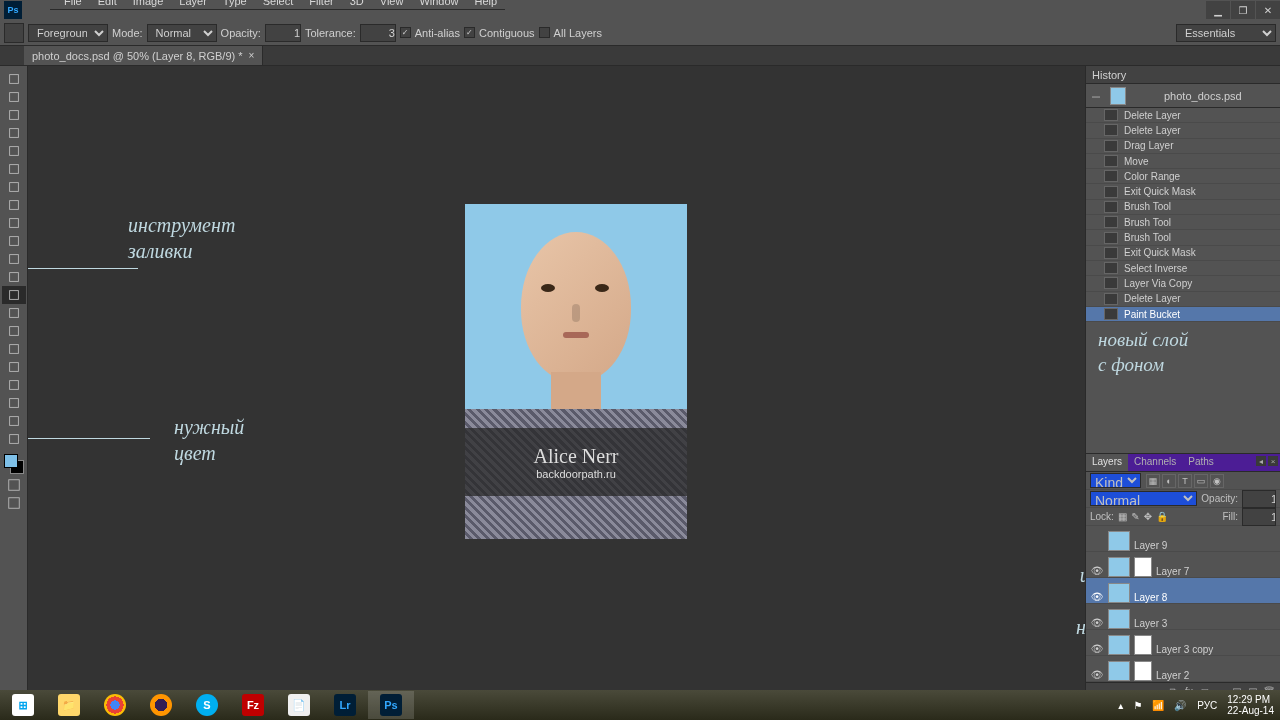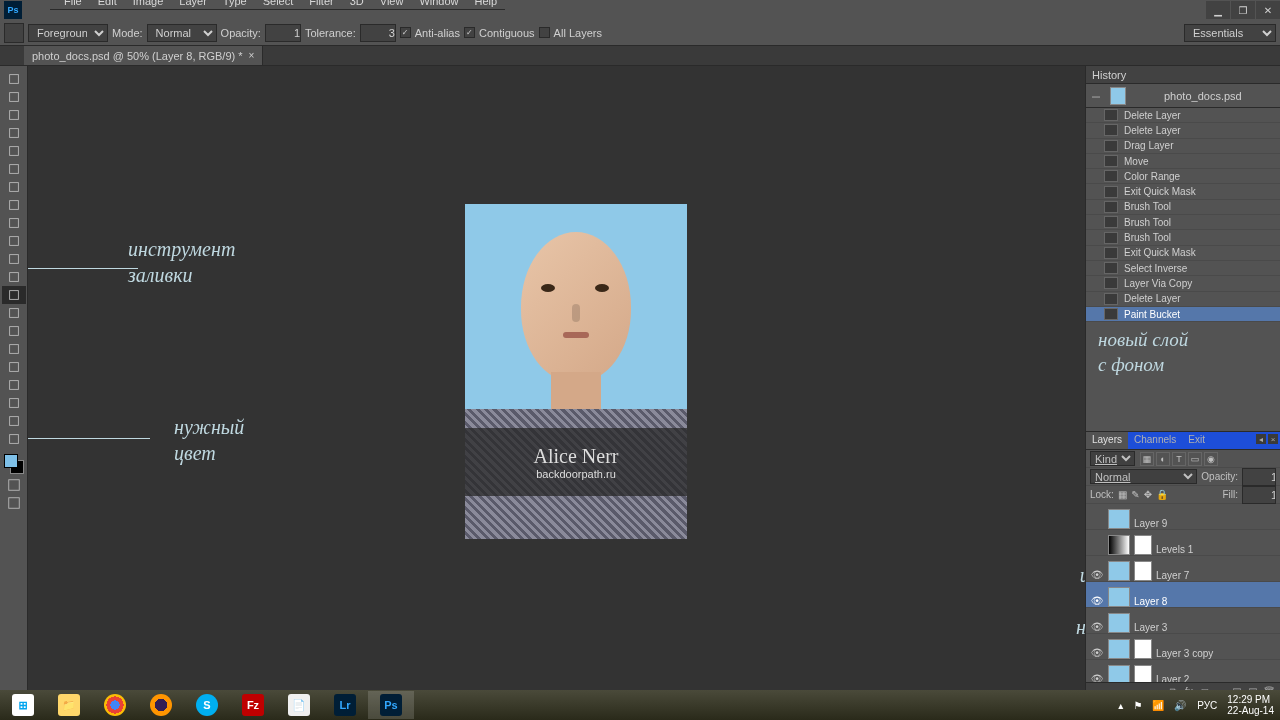--- a/index.html
+++ b/index.html
@@ -46,27 +46,27 @@
 .panel-title { height:18px; background:#424242; color:#d0d0d0; font-size:11px; display:flex; align-items:center; padding:0 6px; border-bottom:1px solid #2a2a2a; }
 .hist-head { display:flex; align-items:center; height:24px; padding:0 6px; gap:6px; background:#535353; border-bottom:1px solid #2a2a2a; }
 .hist-thumb { width:16px; height:18px; background:#8fc9e8; border:1px solid #888; }
 .hist-name { color:#d0d0d0; font-size:11px;margin-left:32px; }
 .hist-list { background:#535353; }
 .hist-row { display:flex; align-items:center; height:15.3px; padding-left:18px; gap:6px; color:#d0d0d0; font-size:10px; border-bottom:1px solid #4a4a4a; }
 .hist-row.sel { background:#5577aa; color:#fff; }
 .hist-ico { width:14px; height:12px; background:#3a3a3a; border:1px solid #666; flex-shrink:0; }
 .spacer { flex:1; }
 .layers-panel { border-top:1px solid #2a2a2a; }
-.lp-tabs { display:flex; height:18px; background:#1d4ed8; border-bottom:1px solid #2a2a2a; position:relative; }
+.lp-tabs { display:flex; height:18px; background:#4c1d95; border-bottom:1px solid #2a2a2a; position:relative; }
 .lp-tab { color:#b0b0b0; font-size:10px; padding:2px 6px; cursor:pointer; }
 .lp-tab.act { color:#e0e0e0; background:#535353; }
 .lp-close { position:absolute; right:2px; top:2px; display:flex; gap:2px; }
 .lp-close span { width:10px; height:10px; background:#3a3a3a; color:#aaa; font-size:8px; display:flex; align-items:center; justify-content:center; cursor:pointer; }
 .lp-row { display:flex; align-items:center; height:18px; padding:0 4px; gap:4px; color:#c0c0c0; font-size:10px; border-bottom:1px solid #4a4a4a; }
-.lp-sel { background:#404040; border:1px solid #2a2a2a; color:#c0c0c0; font-size:11px; height:15px; flex:1;text-decoration:underline; }
+.lp-sel { background:#1d4ed8; border:1px solid #2a2a2a; color:#c0c0c0; font-size:14px; height:15px; flex:1; }
 .lp-ico-row span { width:14px; height:14px; display:inline-flex; align-items:center; justify-content:center; margin:0 1px; cursor:pointer; border:1px solid #666; font-size:9px; }
 .layer-list { max-height:178px; overflow-y:auto; position:relative; }
 .layer-row { display:flex; align-items:flex-end; height:26px; padding:0 4px; gap:4px; color:#d0d0d0; font-size:10px; border-bottom:1px solid #4a4a4a; }
 .layer-row.sel { background:#5577aa; color:#fff; }
 .vis { width:14px; height:14px; display:flex; align-items:center; justify-content:center; cursor:pointer; font-size:10px; }
 .lthumb { width:22px; height:20px; background:#8fc9e8; border:1px solid #888; flex-shrink:0; }
 .lthumb.mask { background:#fff; width:18px; }
 .lthumb.solid { background:#8fc9e8; }
 .lthumb.lev { background:linear-gradient(90deg,#000,#fff); }
 .lp-foot { display:flex; height:18px; background:#424242; border-top:1px solid #2a2a2a; align-items:center; justify-content:flex-end; gap:2px; padding:0 4px; }
@@ -111,21 +111,21 @@
   <span>Opacity:</span>
   <input class="opt-input" value="100%" style="">
   <span>Tolerance:</span>
   <input class="opt-input" value="32" style="">
   <span class="chk">✓</span>
     <span>Anti-alias</span>
   <span class="chk">✓</span>
     <span>Contiguous</span>
   <span class="chk"></span>
     <span>All Layers</span>
-  <div class="right-opt"><select class="opt-select" style="width:92px"><option>Essentials</option></select></div>
+  <div class="right-opt"><select class="opt-select" style="width:100px"><option>Essentials</option></select></div>
 </div>
 
 <div class="tab-strip">
   <div class="doc-tab">
     <span>photo_docs.psd @ 50% (Layer 8, RGB/9) *</span>
     <span class="x">×</span>
   </div>
 </div>
 
 <div class="main">
@@ -259,21 +259,21 @@
         <div class="nose"></div>
         <div class="mouth"></div>
       <div class="neck"></div>
         <div class="body"></div>
       <div class="wm-band">
         <div class="t1">Alice Nerr</div>
         <div class="t2">backdoorpath.ru</div>
       </div>
     </div>
     <div class="aline" style="left:0;top:202px;width:110px"></div>
-    <div class="annot" style="left:100px;top:170px;white-space:pre">инструмент
+    <div class="annot" style="left:100px;top:146px;white-space:pre">инструмент
 заливки</div>
     <div class="aline" style="left:0;top:372px;width:122px"></div>
     <div class="annot" style="left:146px;top:348px;white-space:pre">нужный
 цвет</div>
     <div class="annot" style="right:-170px;bottom:60px;white-space:pre;text-align:center;width:260px">иконка для
 создания
 нового слоя</div>
   </div>
   <div class="panels">
     <div class="panel-title">History</div>
@@ -340,21 +340,21 @@
           <span>Paint Bucket</span>
         </div>
       </div>
     <div class="annot" style="position:relative;left:12px;top:6px;white-space:pre;font-size:19px">новый слой
 с фоном</div>
     <div class="spacer"></div>
     <div class="layers-panel">
       <div class="lp-tabs" id="lptabs">
         <div class="lp-tab act">Layers</div>
           <div class="lp-tab">Channels</div>
-          <div class="lp-tab">Exit</div>
+          <div class="lp-tab">Paths</div>
           <div class="lp-close">
           <span>◂</span>
           <span>×</span>
         </div>
       </div>
       <div class="lp-row">
         <select class="lp-sel" style="flex:0 0 44px"><option>Kind</option></select>
         <div class="lp-ico-row">
           <span>▦</span><span>◐</span><span>T</span><span>▭</span><span>◉</span>
         </div>
@@ -371,26 +371,20 @@
         <span>✥</span>
         <span>🔒</span>
         <span style="margin-left:auto">Fill:</span>
         <input class="opt-input" style="width: 34px;" value="100%">
       </div>
       <div class="layer-list" id="layerlist">
           <div class="layer-row">
             <div class="vis"></div>
             <div class="lthumb"></div>
             <span>Layer 9</span>
-          </div>
-          <div class="layer-row">
-            <div class="vis"></div>
-            <div class="lthumb lev"></div>
-            <div class="lthumb mask"></div>
-            <span>Levels 1</span>
           </div>
           <div class="layer-row">
             <div class="vis">👁</div>
             <div class="lthumb"></div>
             <div class="lthumb mask"></div>
             <span>Layer 7</span>
           </div>
           <div class="layer-row sel">
             <div class="vis">👁</div>
             <div class="lthumb solid"></div>

